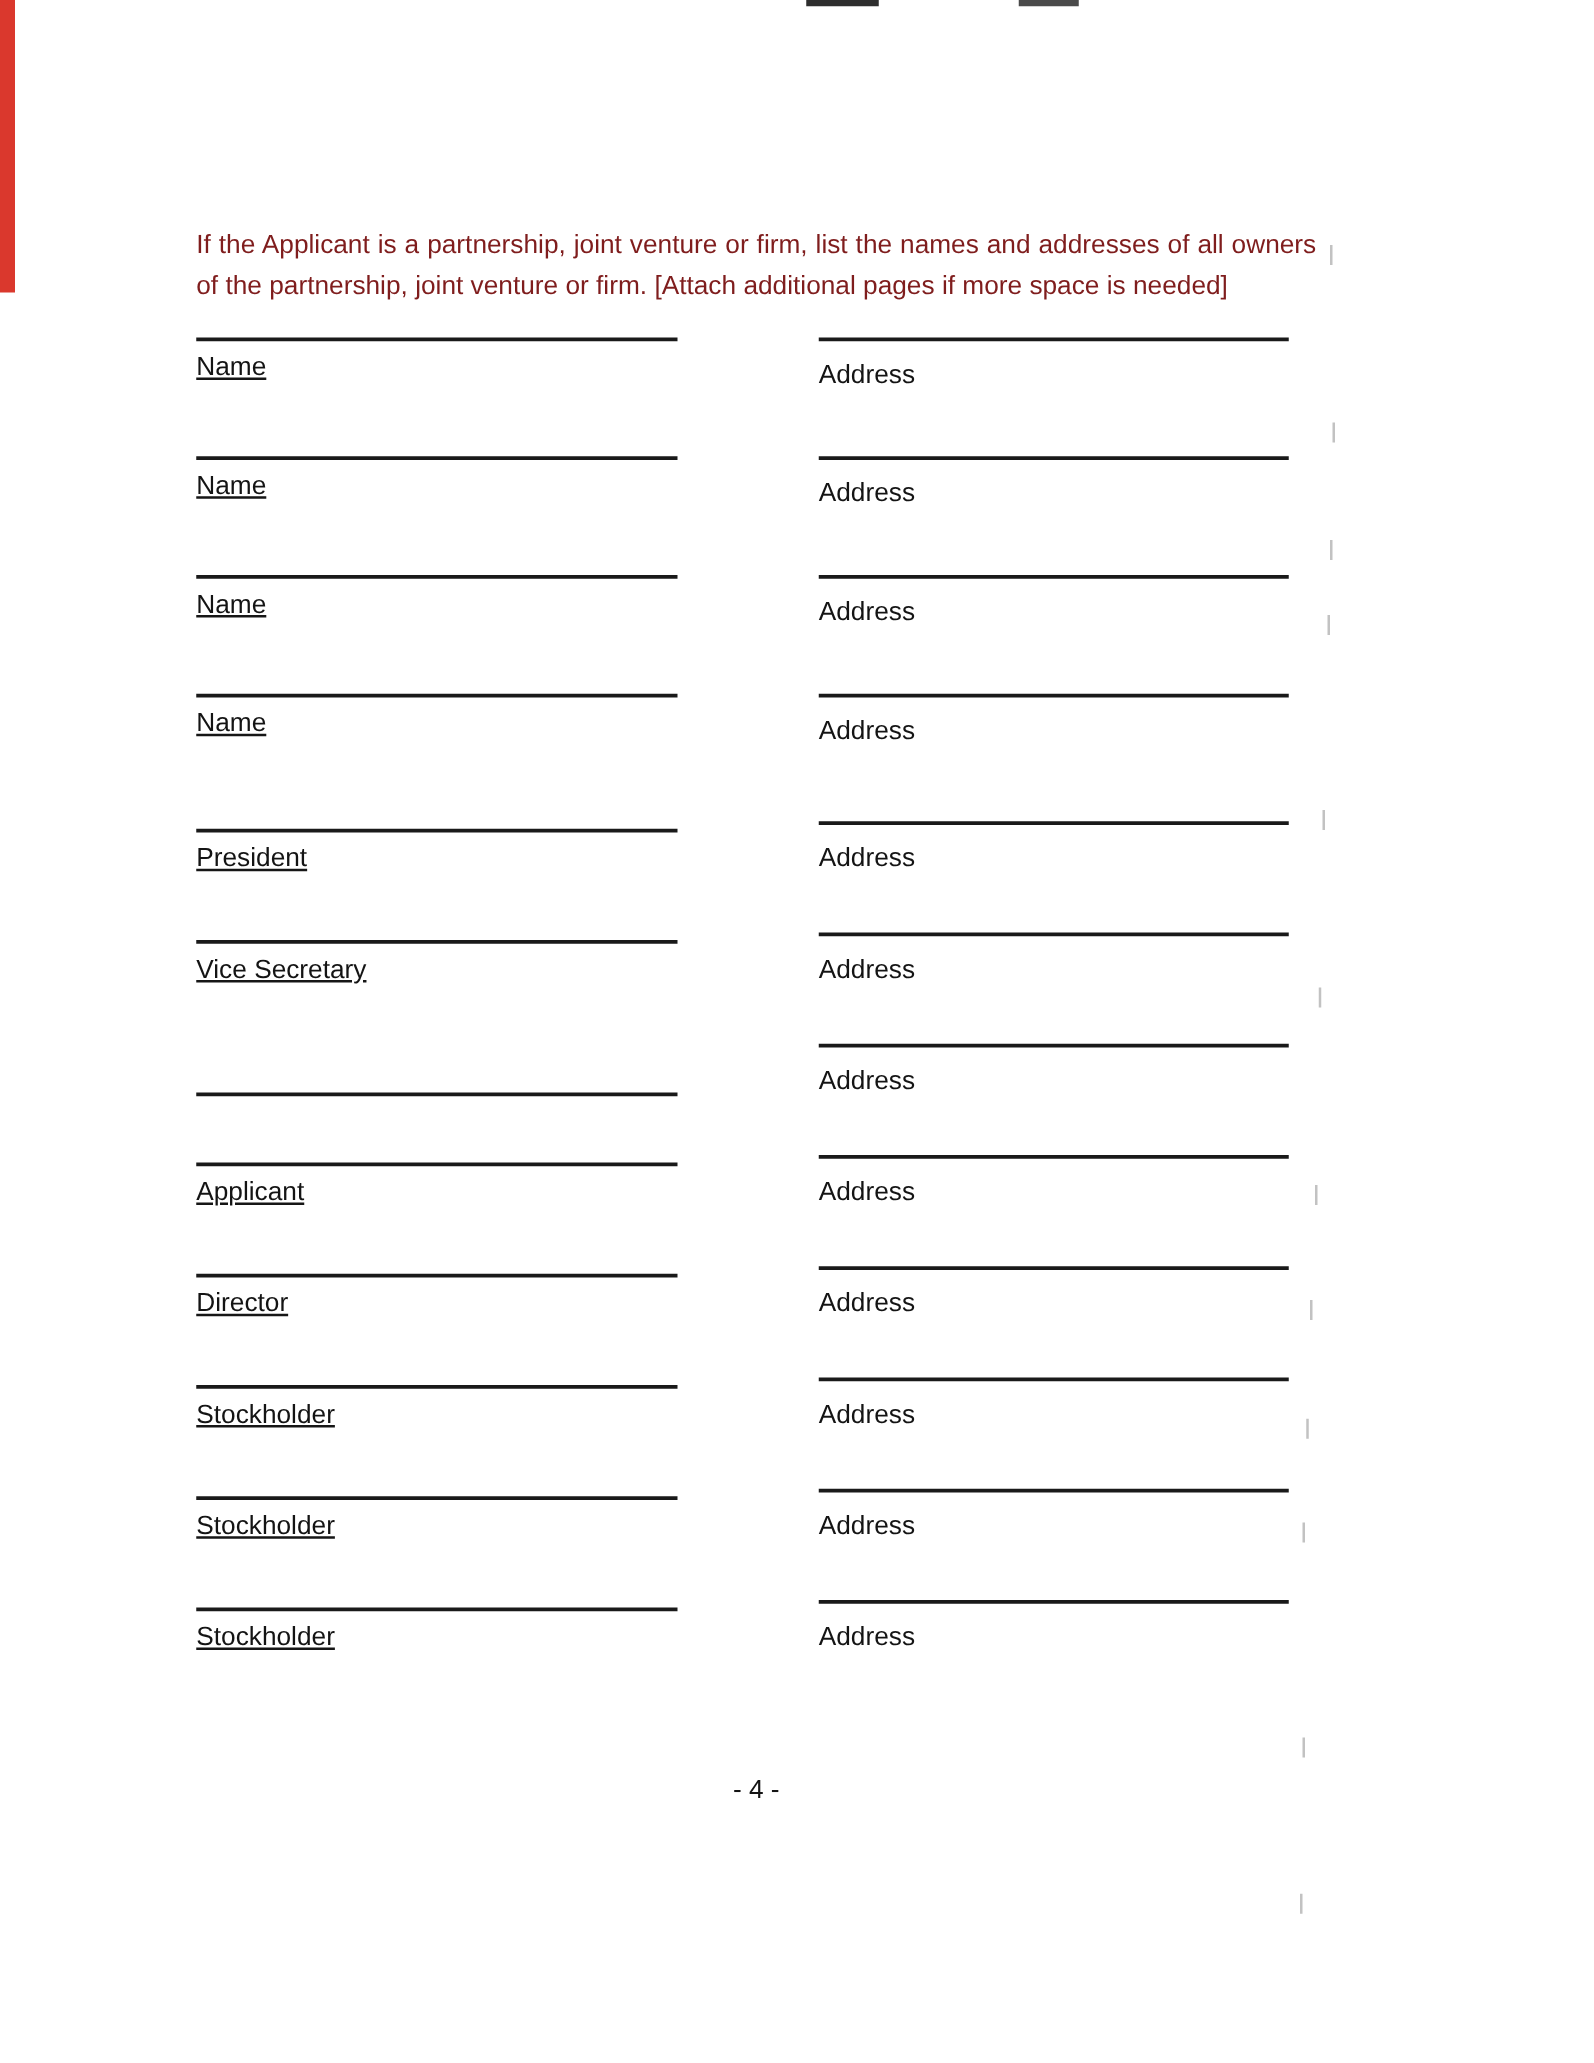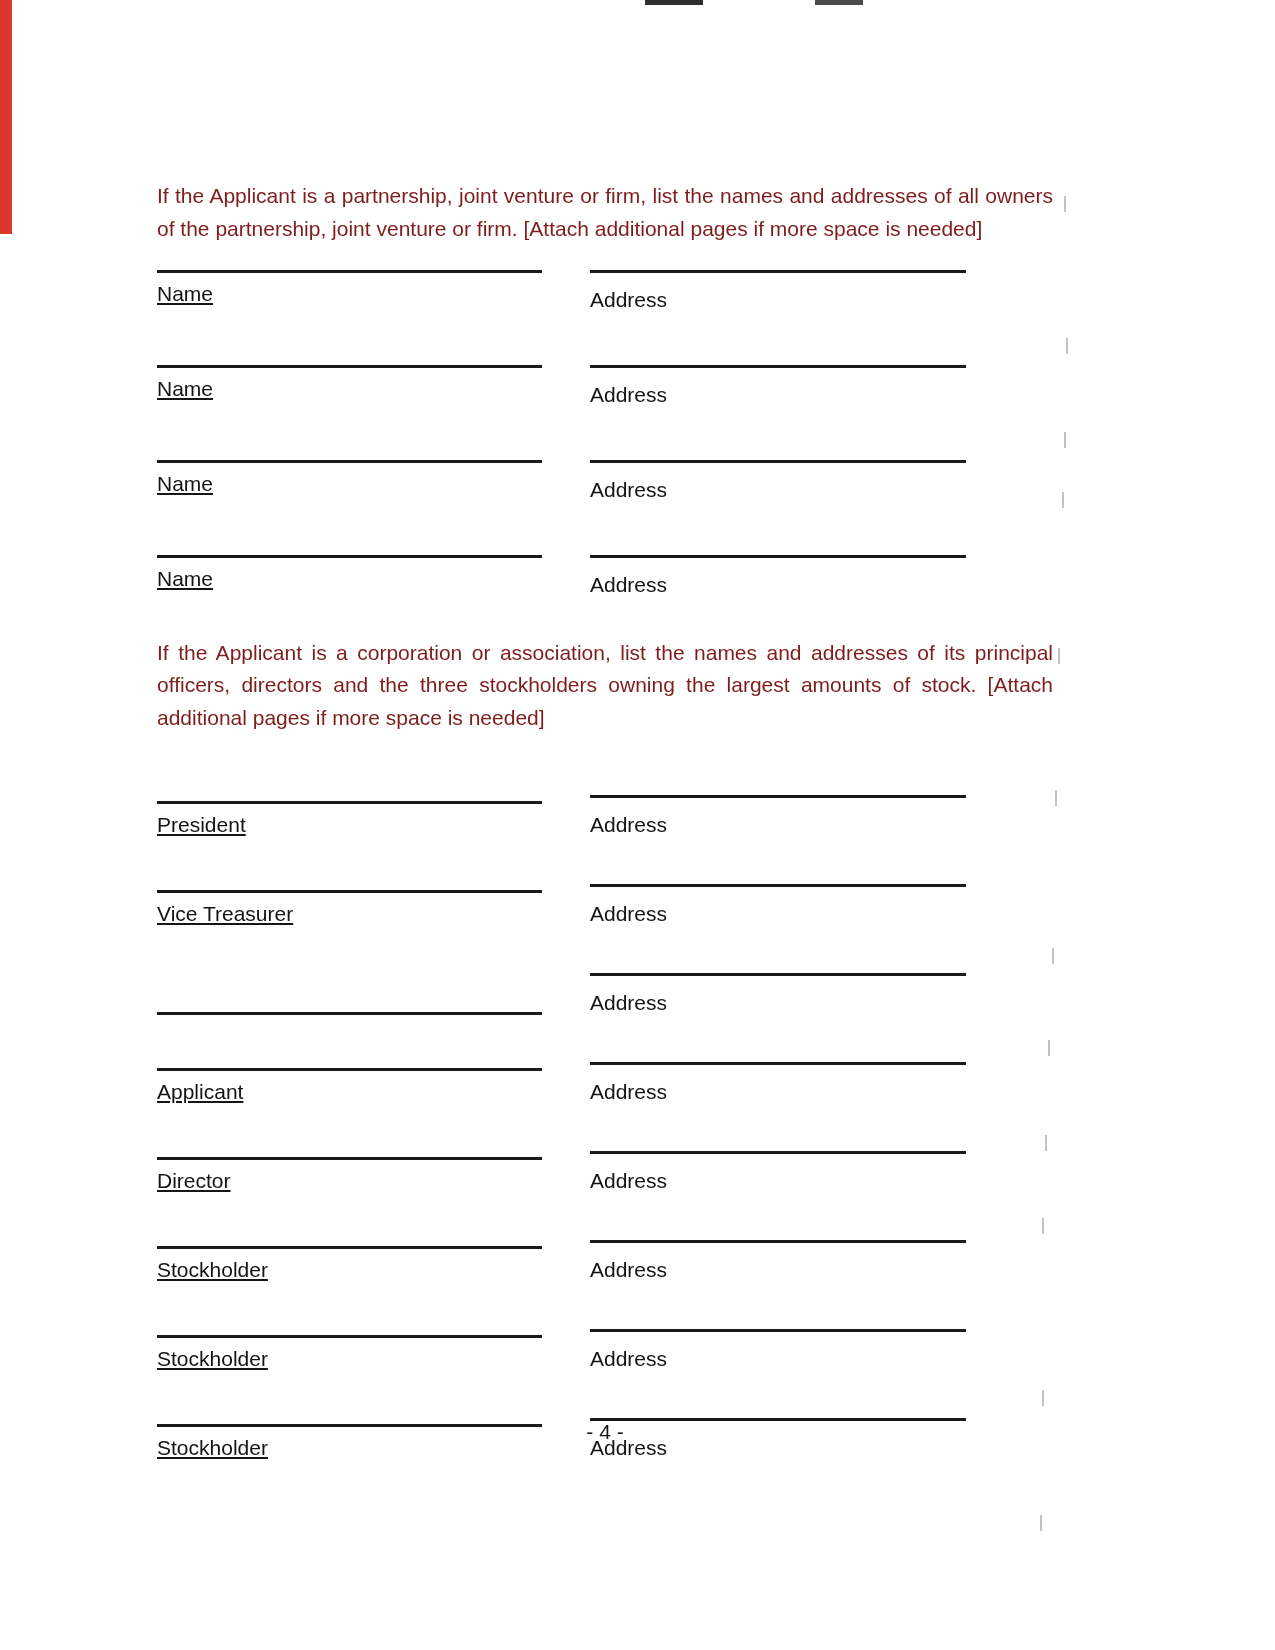--- a/index.html
+++ b/index.html
@@ -37,21 +37,21 @@
 
   .rows { margin-top: 24px; }
 
   .form-row { display: flex; }
   .section-1 .form-row { margin-bottom: 53px; }
   .section-2 .form-row { margin-bottom: 47px; align-items: flex-end; }
   .form-row:last-child { margin-bottom: 0; }
 
   .field { }
   .field-left { width: 385px; text-decoration: underline; }
-  .field-right { margin-left: 48px; width: 376px; }
+  .field-right { margin-left: 113px; width: 376px; }
 
   .fill-line { border-top: 3px solid #1a1a1a; height: 0; }
 
   .field-label {
     font-size: 21px;
     color: #141414;
     padding-top: 9px;
     white-space: nowrap;
   }
   .field-right .field-label { padding-top: 15px; }
@@ -138,39 +138,38 @@
           <div class="field field-right">
             <div class="fill-line"></div>
             <div class="field-label">Address</div>
           </div>
         </div>
 
       </div>
     </div>
 
     <div class="section-2">
-      <p class="intro section-2-intro">If the Applicant is a corporation or association, list the names and addresses of its principal officers, directors and the three stockholders owning the largest amounts of stock.  [Attach additional pages if more space is needed]</p>
 
       <div class="rows">
 
         <div class="form-row">
           <div class="field field-left">
             <div class="fill-line"></div>
             <div class="field-label">President</div>
           </div>
           <div class="field field-right">
             <div class="fill-line"></div>
             <div class="field-label">Address</div>
           </div>
         </div>
 
         <div class="form-row">
           <div class="field field-left">
             <div class="fill-line"></div>
-            <div class="field-label">Vice Treasurer</div>
+            <div class="field-label">Vice Secretary</div>
           </div>
           <div class="field field-right">
             <div class="fill-line"></div>
             <div class="field-label">Address</div>
           </div>
         </div>
 
         <div class="form-row">
           <div class="field field-left">
             <div class="fill-line"></div>

